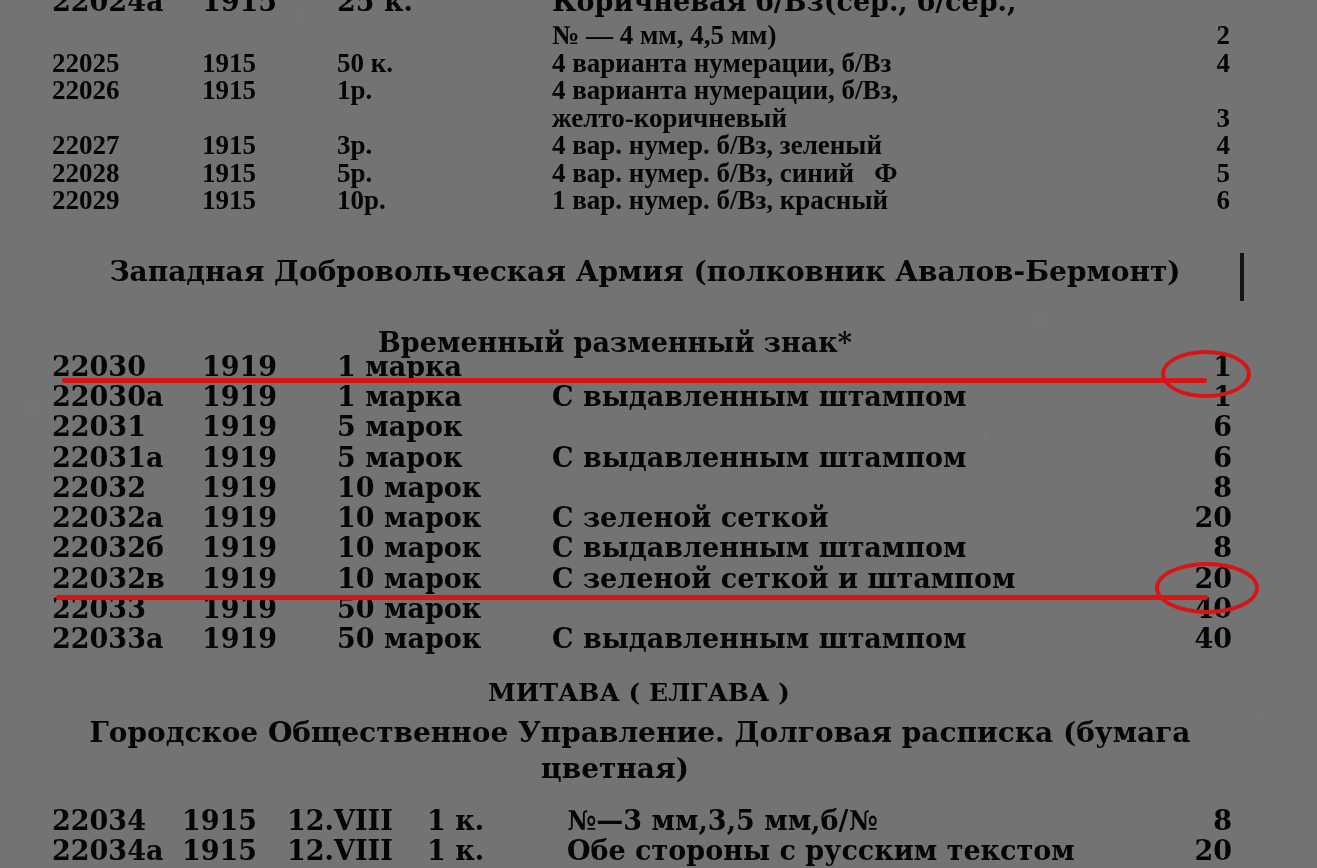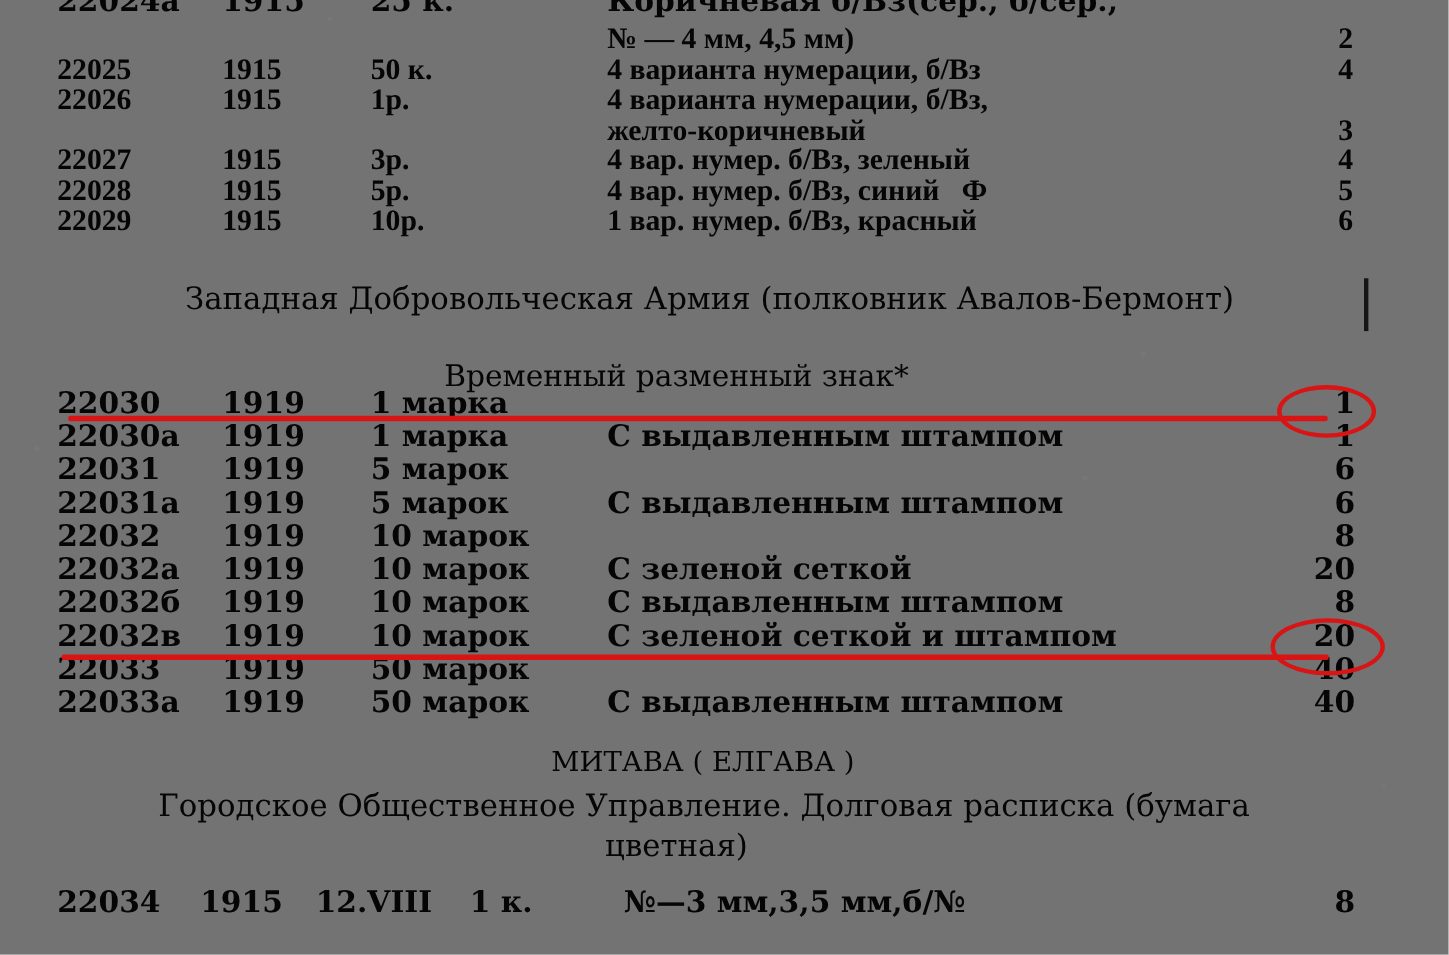--- a/index.html
+++ b/index.html
@@ -32,21 +32,21 @@
   }
   .c-num   { width: 150px; text-align: left;  padding-left: 52px !important; }
   .c-year  { width: 135px; text-align: left; }
   .c-den   { width: 215px; text-align: left; }
   .c-desc  { text-align: left; }
   .c-price { text-align: right; width: 70px; }
 
   
   .heading {
     position: absolute;
-    font-weight: normal;
+    font-weight: bold;
     text-align: center;
     white-space: nowrap;
   }
 
   
   .ann-line {
     position: absolute;
     background: #d81414;
     height: 5px;
     border-radius: 2px;
@@ -237,20 +237,28 @@
   <table class="cat-table" style="left:0; top:806px; width:1232px; line-height:1.12;">
     <tbody>
         <tr>
       <td class="c-num" style="width:130px;">22034</td>
       <td class="c-year" style="width:105px;">1915</td>
       <td class="c-den" style="width:140px;">12.VIII</td>
       <td class="c-den" style="width:140px;">1 к.</td>
       <td class="c-desc">№—3 мм,3,5 мм,б/№</td>
       <td class="c-price">8</td>
     </tr>
+    <tr>
+      <td class="c-num" style="width:130px;">22034a</td>
+      <td class="c-year" style="width:105px;">1915</td>
+      <td class="c-den" style="width:140px;">12.VIII</td>
+      <td class="c-den" style="width:140px;">1 к.</td>
+      <td class="c-desc">Обе стороны с русским текстом</td>
+      <td class="c-price">20</td>
+    </tr>
   </tbody>
     </table>
 
   <div class="ann-line" style="left:62px; top:378px; width:1145px;"></div>
   <div class="ann-ellipse" style="left:1161px; top:350px; width:82px; height:40px;"></div>
 
   <div class="ann-line" style="left:56px; top:595px; width:1152px;"></div>
   <div class="ann-ellipse" style="left:1155px; top:562px; width:96px; height:44px;"></div>
 
   <div class="speck" style="left:31px; top:405px; width:5px; height:5px;"></div>

